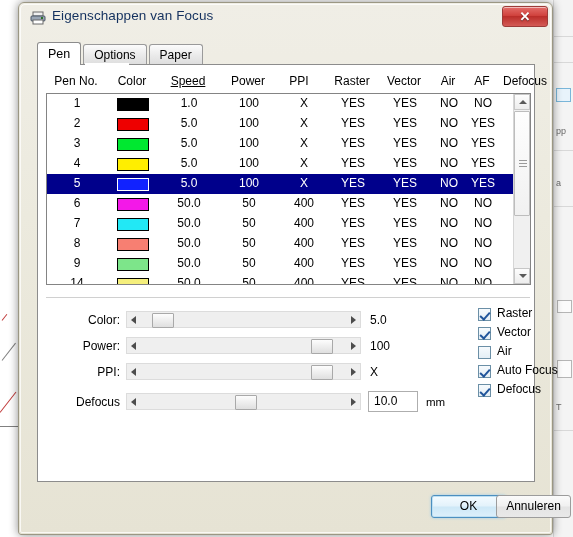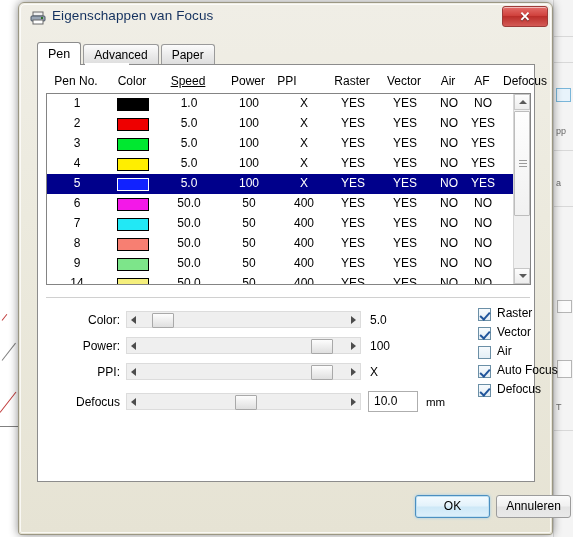--- a/index.html
+++ b/index.html
@@ -238,21 +238,21 @@
     border-radius: 3px;
     background: linear-gradient(to bottom,#fbfbfb 0%,#f0f0f0 48%,#e4e4e4 52%,#e9e9e9 100%);
     border: 1px solid #9c9c9c;
     cursor: default;
   }
   .dlgbtn.default {
     border: 1px solid #4c8fc0;
     box-shadow: 0 0 0 1px #bfe0f3 inset, 0 0 3px #9bcdea;
     background: linear-gradient(to bottom,#f4fbff 0%,#e3f2fb 48%,#cde8f7 52%,#ddeffb 100%);
   }
-  #ok-btn     { left: 396px; top: 492px; }
+  #ok-btn     { left: 412px; top: 492px; }
   #cancel-btn { left: 477px; top: 492px; }
 </style>
 </head>
 <body>
 
 <div id="bg">
   <div class="bg-line" style="left:0;top:426px;width:18px;height:1px;"></div>
   <div class="bg-line" style="left:2px;top:360px;width:22px;height:1px;transform:rotate(-52deg);transform-origin:left center;"></div>
   <div class="bg-line red" style="left:0px;top:412px;width:26px;height:1px;transform:rotate(-52deg);transform-origin:left center;"></div>
   <div class="bg-line red" style="left:2px;top:320px;width:8px;height:1px;transform:rotate(-52deg);transform-origin:left center;"></div>
@@ -284,32 +284,32 @@
       </svg>
     </div>
     <div id="title-text">Eigenschappen van Focus</div>
     <div id="close-btn">✕</div>
   </div>
 
   <div id="client">
 
     <div id="tabstrip">
       <div class="tab active">Pen</div>
-      <div class="tab">Advanced</div>
+      <div class="tab">Options</div>
       <div class="tab">Paper</div>
     </div>
 
     <div id="tabpanel">
 
       <div id="list-headers">
         <span style="left:0px;   width:60px;">Pen No.</span>
         <span style="left:62px;  width:48px;">Color</span>
         <span style="left:114px; width:56px;text-decoration:underline;">Speed</span>
         <span style="left:174px; width:56px;">Power</span>
-        <span style="left:218px; width:46px;">PPI</span>
+        <span style="left:230px; width:46px;">PPI</span>
         <span style="left:282px; width:48px;">Raster</span>
         <span style="left:334px; width:48px;">Vector</span>
         <span style="left:386px; width:32px;">Air</span>
         <span style="left:420px; width:32px;">AF</span>
         <span style="left:452px; width:54px;">Defocus</span>
       </div>
 
       <div id="listbox">
         <div id="rows">
             <div class="prow">

